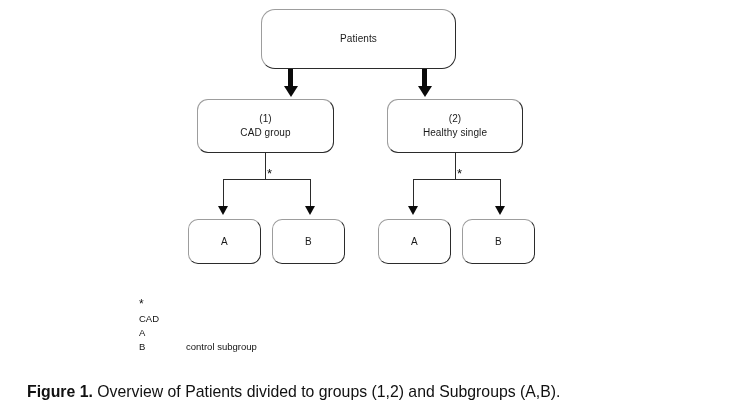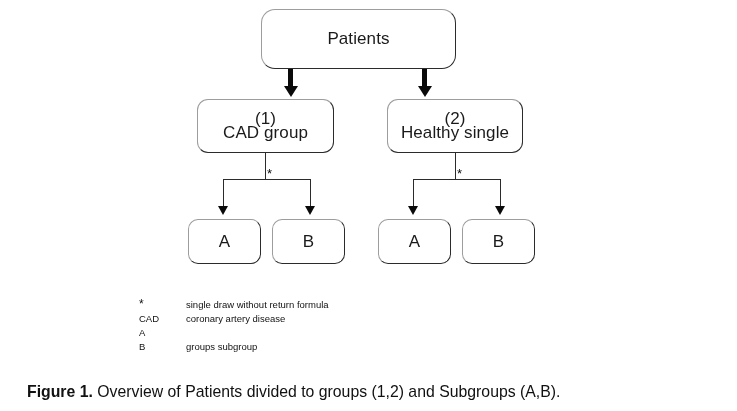--- a/index.html
+++ b/index.html
@@ -30,21 +30,21 @@
     box-sizing: border-box;
     background: #ffffff;
     border: 1px solid #9d9d9d;
     border-right-color: #2b2b2b;
     border-bottom-color: #2b2b2b;
     border-radius: 11px;
     display: flex;
     align-items: center;
     justify-content: center;
     text-align: center;
-    font-size: 17px;
+    font-size: 10px;
     line-height: 14px;
     color: #1a1a1a;
     letter-spacing: 0.1px;
   }
   .node-patients {
     left: 261px;
     top: 9px;
     width: 195px;
     height: 60px;
     border-radius: 14px;
@@ -217,32 +217,30 @@
   <div class="node node-sub sub-a2">
     <span>A</span>
   </div>
   <div class="node node-sub sub-b2">
     <span>B</span>
   </div>
 
   <div id="legend">
     <div class="legend-row">
       <span class="legend-key star-key">*</span>
-      <span class="legend-desc">single draw without return formula</span>
     </div>
     <div class="legend-row">
       <span class="legend-key">CAD</span>
-      <span class="legend-desc">coronary artery disease</span>
     </div>
     <div class="legend-row">
       <span class="legend-key">A</span>
     </div>
     <div class="legend-row">
       <span class="legend-key">B</span>
-      <span class="legend-desc">groups subgroup</span>
+      <span class="legend-desc">control subgroup</span>
     </div>
   </div>
 
   <div id="caption">
     <span class="cap-strong">Figure 1.</span><span> Overview of Patients divided to groups (1,2) and Subgroups (A,B).</span>
   </div>
 
 </div>
 
 </body></html>

